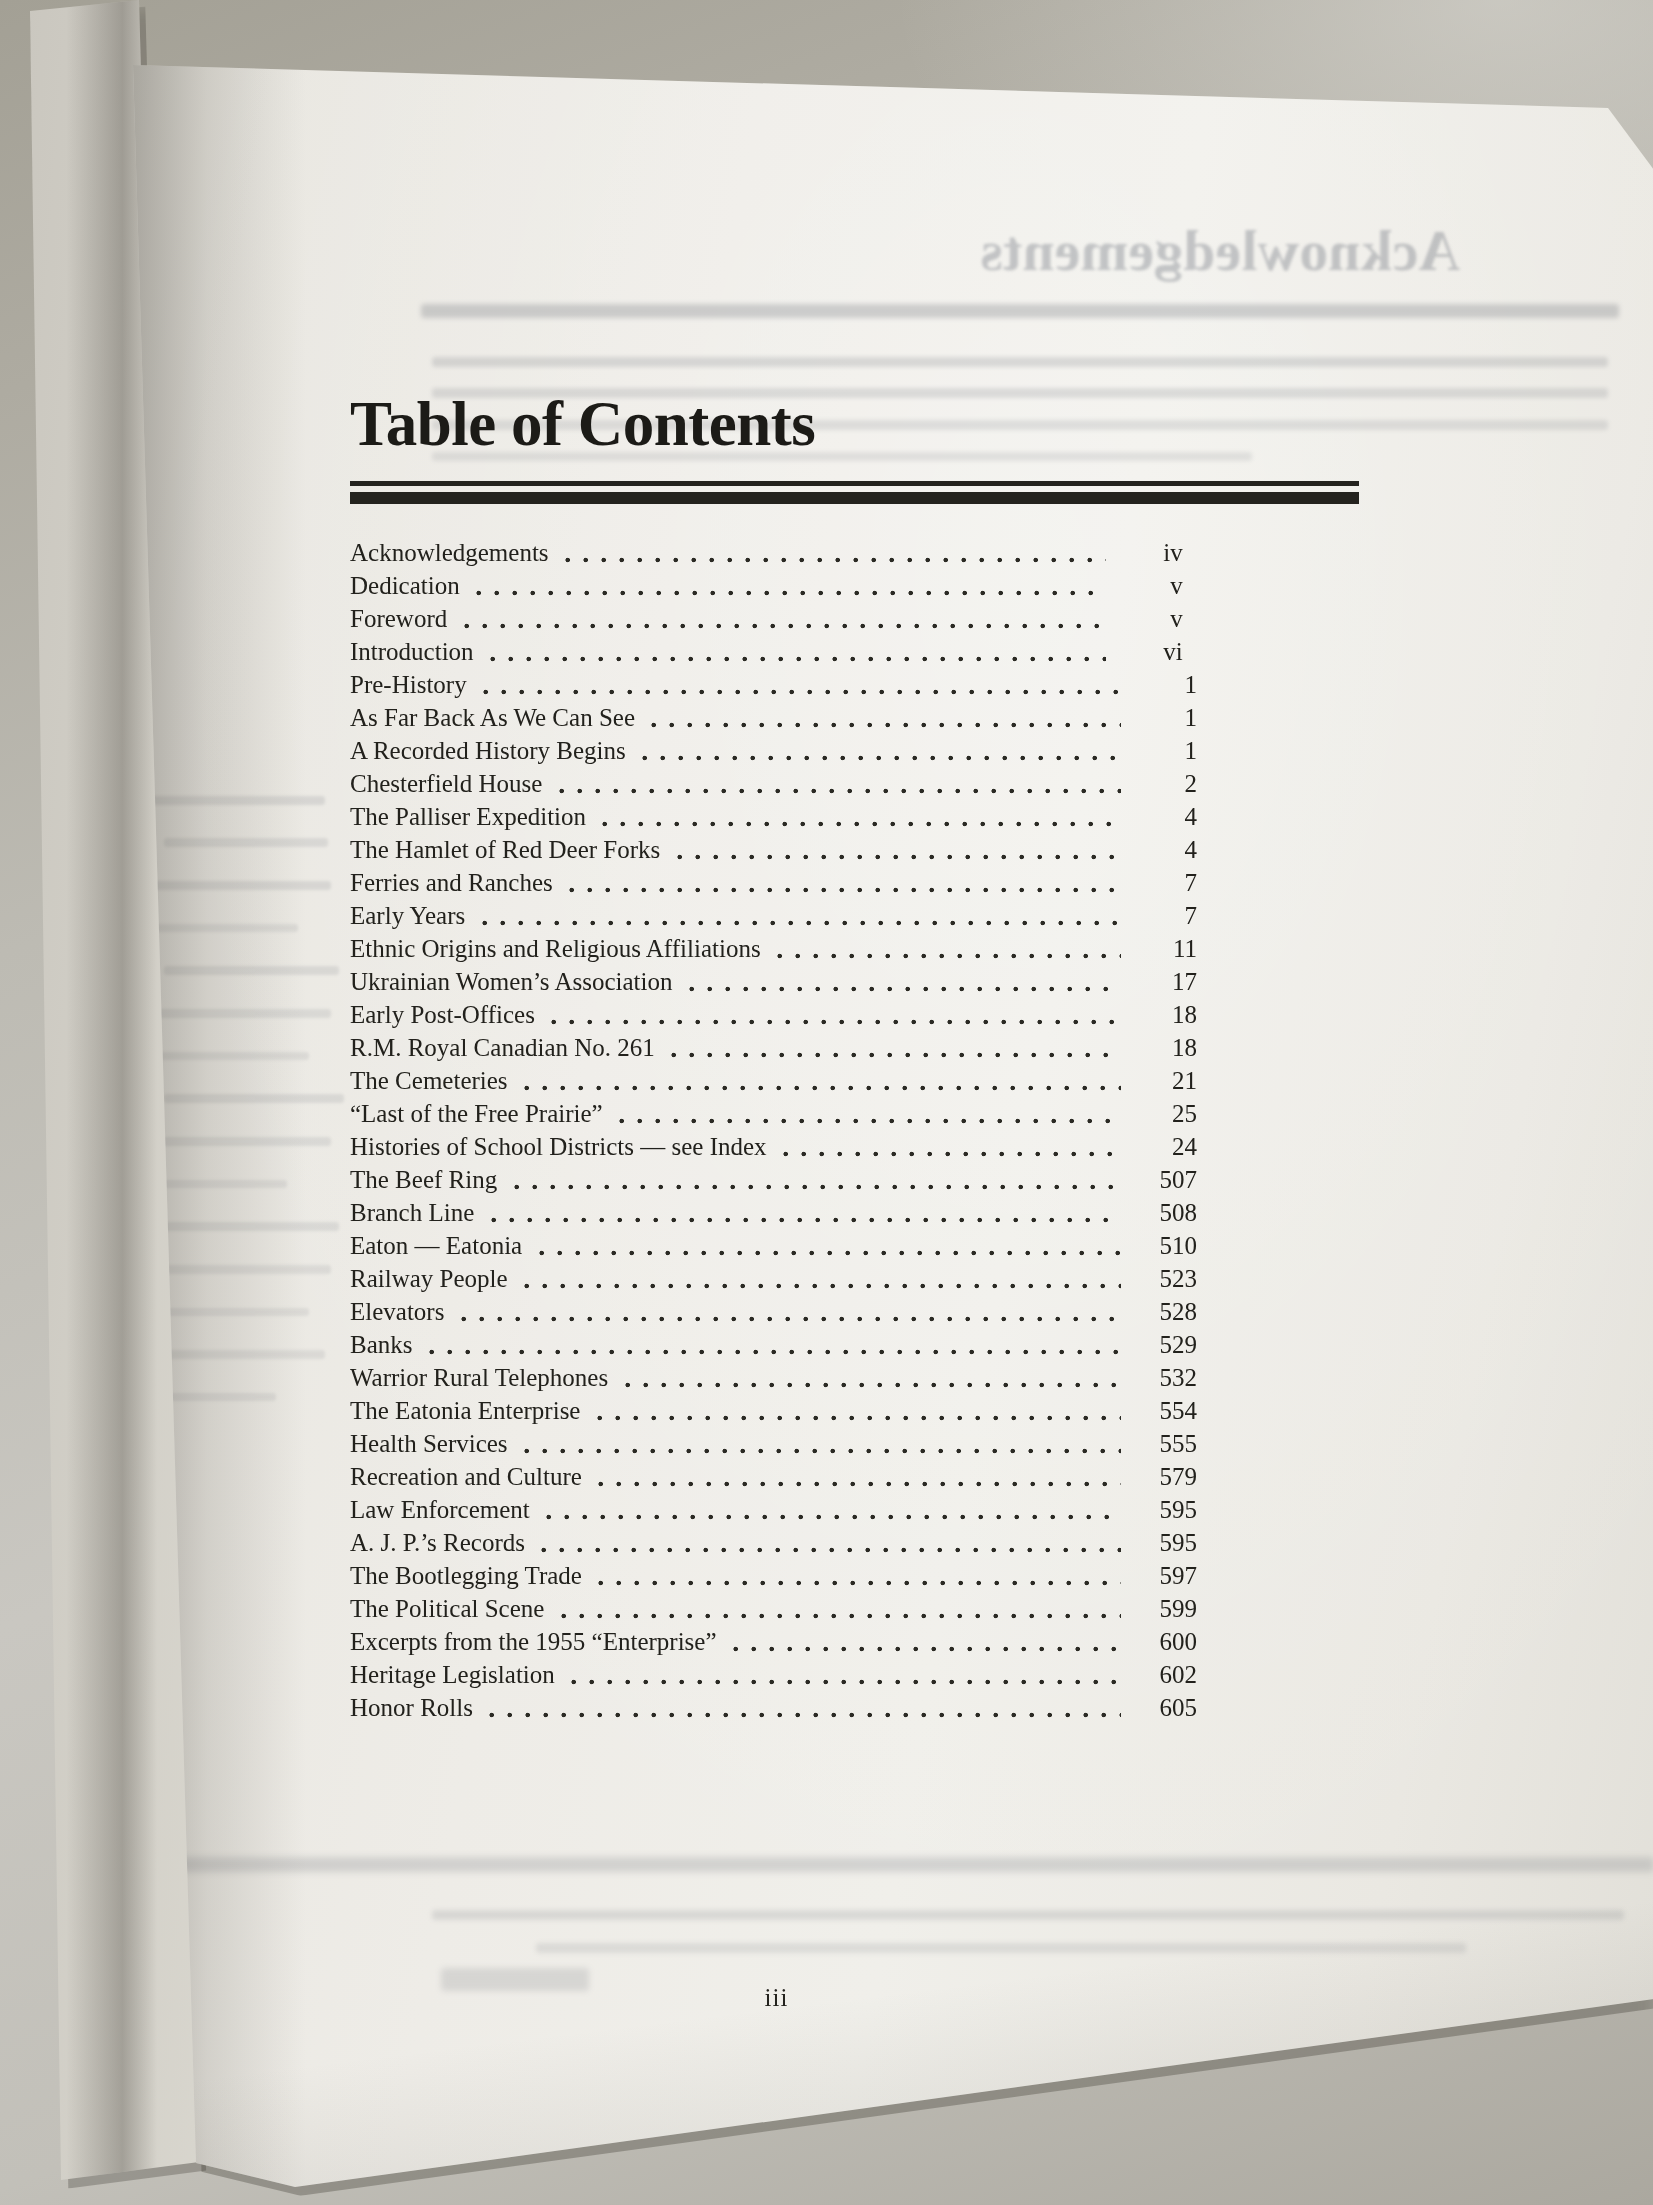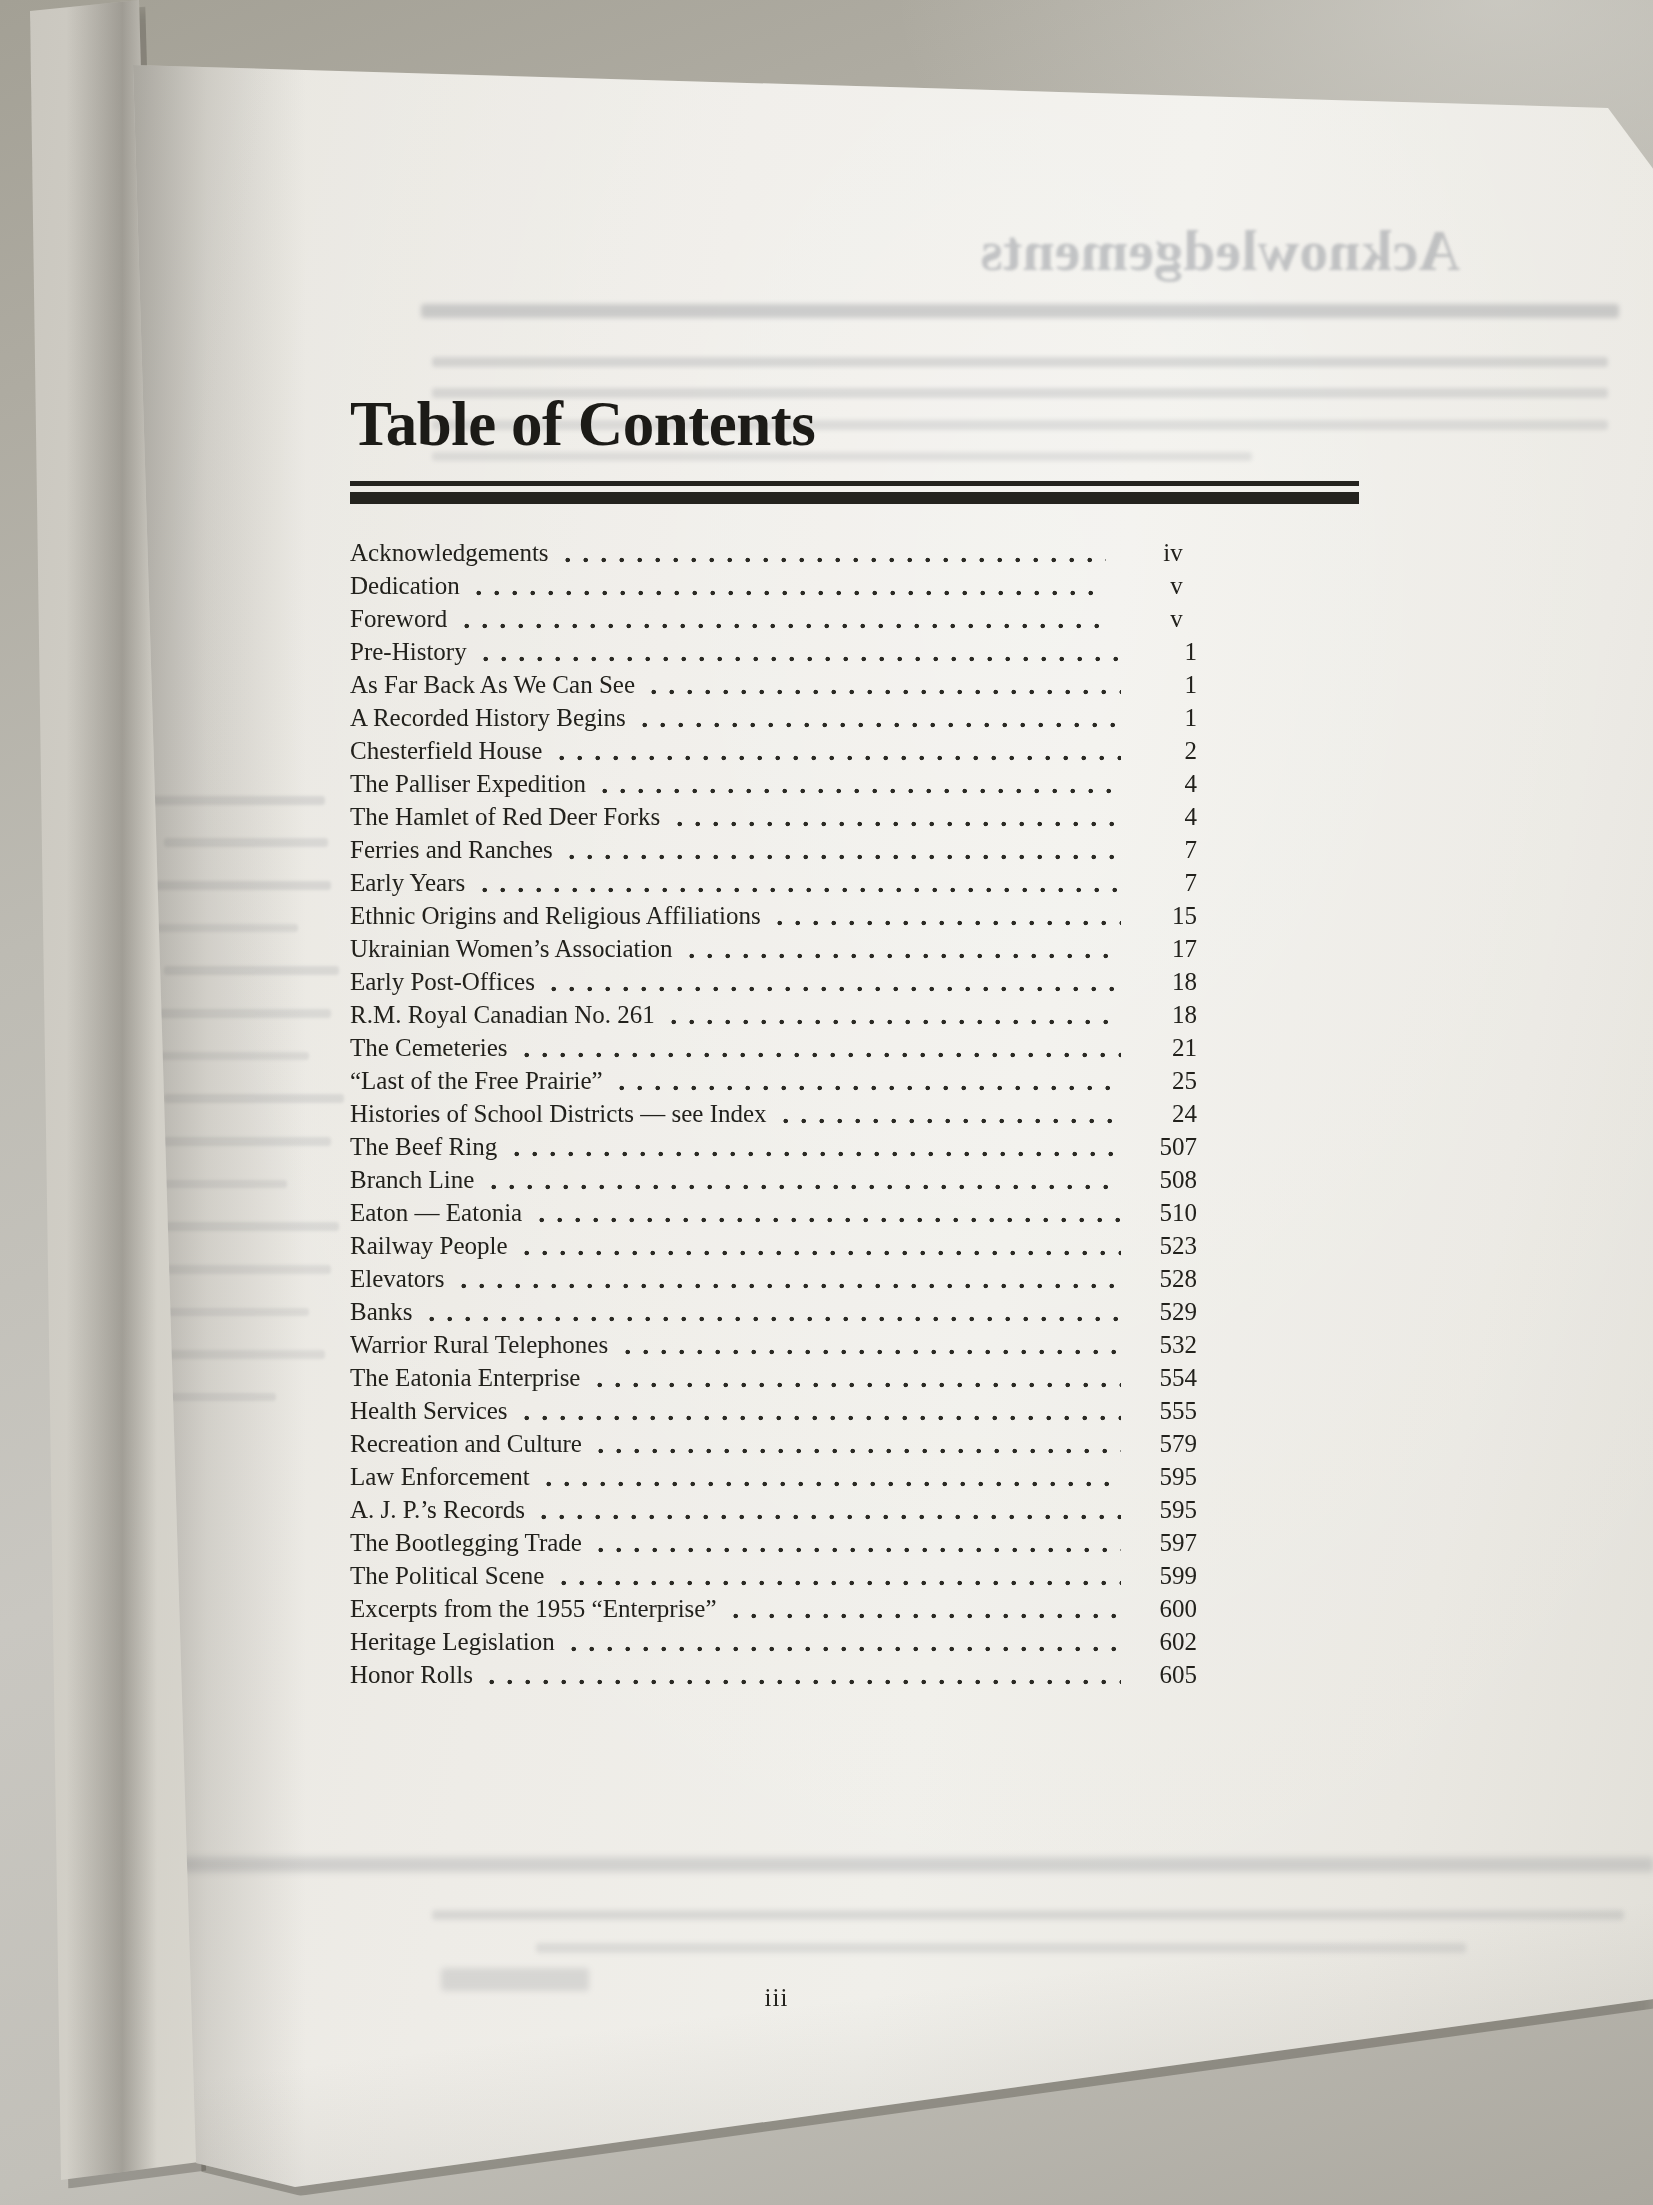--- a/index.html
+++ b/index.html
@@ -138,20 +138,25 @@
           <span class="toc-label">Dedication</span>
           <div class="leader"></div>
           <span class="toc-page roman">v</span>
         </div>
         <div class="toc-row">
           <span class="toc-label">Foreword</span>
           <div class="leader"></div>
           <span class="toc-page roman">v</span>
         </div>
         <div class="toc-row">
+          <span class="toc-label">Introduction</span>
+          <div class="leader"></div>
+          <span class="toc-page roman">vi</span>
+        </div>
+        <div class="toc-row">
           <span class="toc-label">Pre-History</span>
           <div class="leader"></div>
           <span class="toc-page">1</span>
         </div>
         <div class="toc-row">
           <span class="toc-label">As Far Back As We Can See</span>
           <div class="leader"></div>
           <span class="toc-page">1</span>
         </div>
         <div class="toc-row">
@@ -180,21 +185,21 @@
           <span class="toc-page">7</span>
         </div>
         <div class="toc-row">
           <span class="toc-label">Early Years</span>
           <div class="leader"></div>
           <span class="toc-page">7</span>
         </div>
         <div class="toc-row">
           <span class="toc-label">Ethnic Origins and Religious Affiliations</span>
           <div class="leader"></div>
-          <span class="toc-page">15</span>
+          <span class="toc-page">11</span>
         </div>
         <div class="toc-row">
           <span class="toc-label">Ukrainian Women’s Association</span>
           <div class="leader"></div>
           <span class="toc-page">17</span>
         </div>
         <div class="toc-row">
           <span class="toc-label">Early Post-Offices</span>
           <div class="leader"></div>
           <span class="toc-page">18</span>

